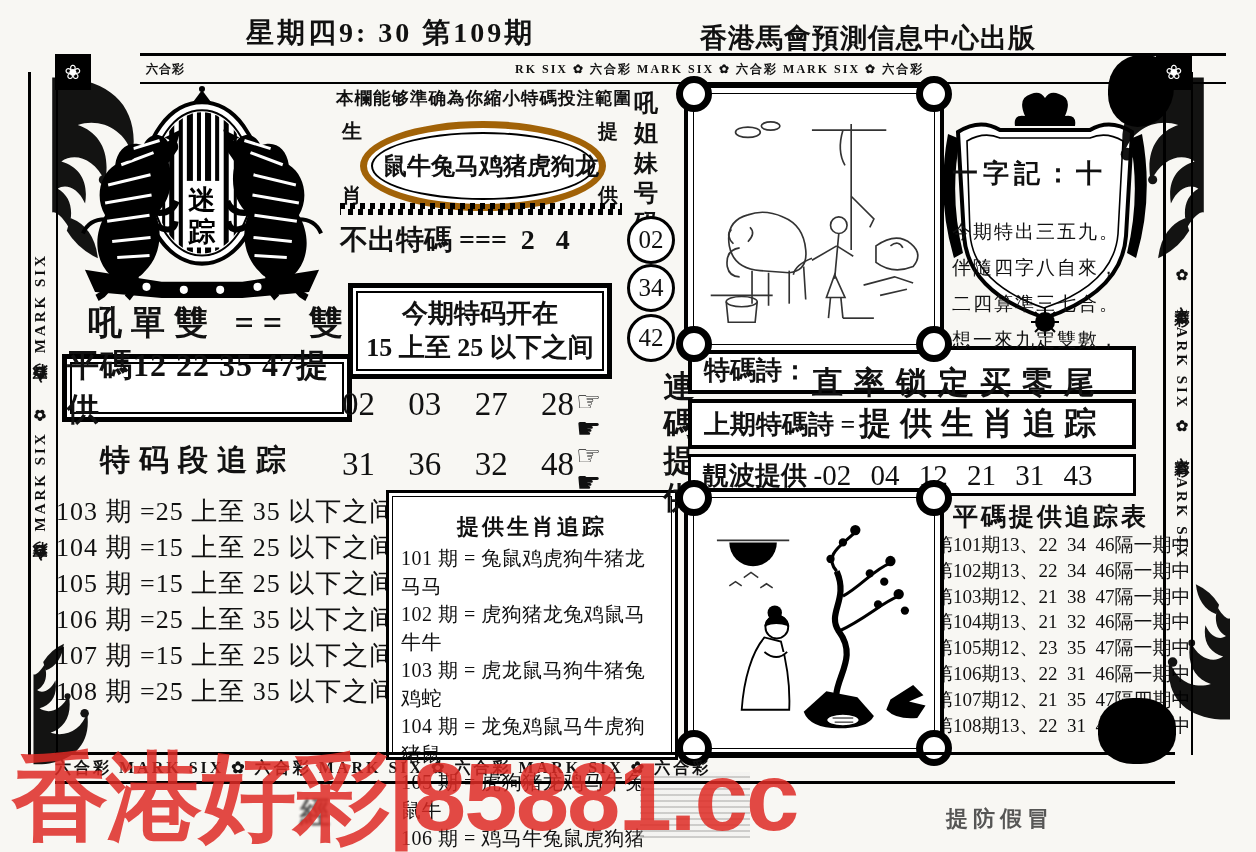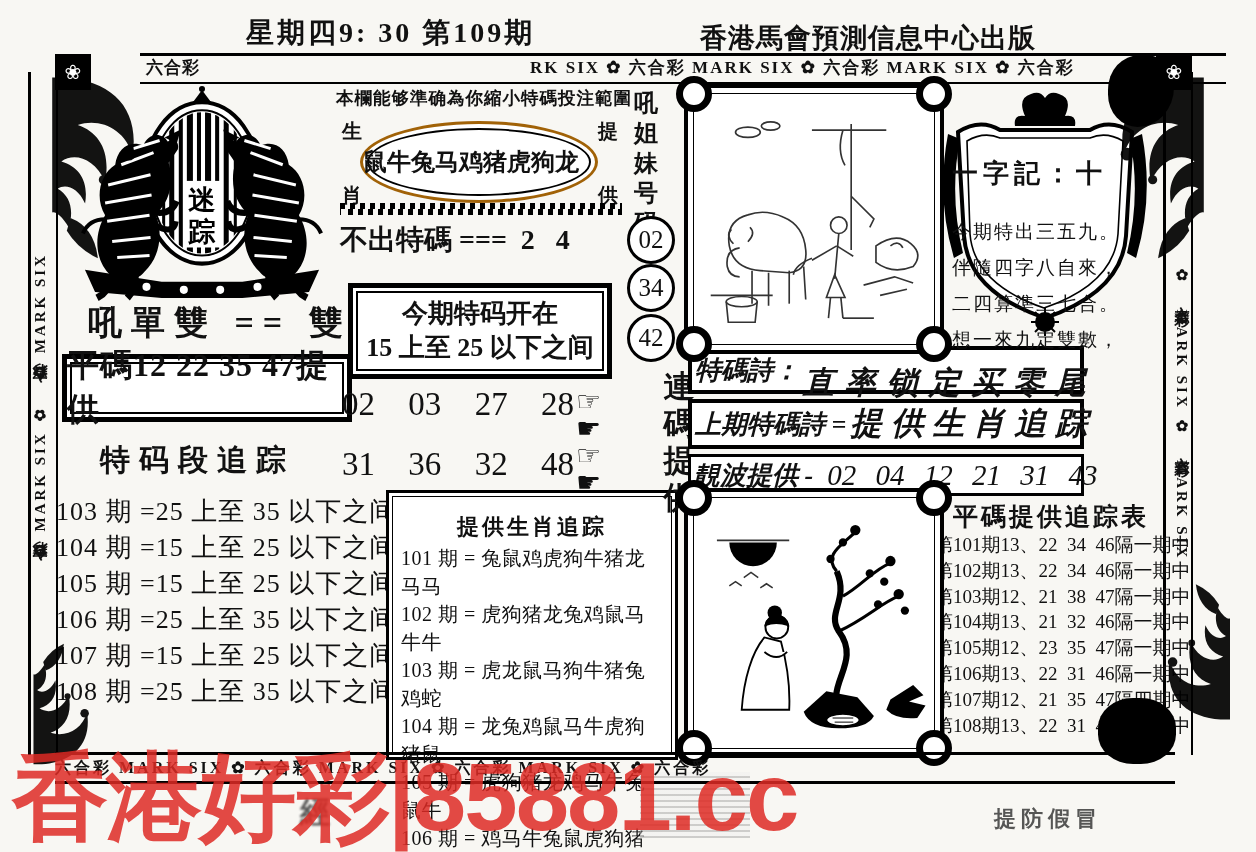--- a/index.html
+++ b/index.html
@@ -7,21 +7,21 @@
     font-family:"Liberation Serif","DejaVu Serif",serif;color:#111;}
   .abs{position:absolute;}
   .pre{white-space:pre;}
 
   
   .hdr-left{left:246px;top:14px;font-size:28px;font-weight:bold;letter-spacing:3px;}
   .hdr-right{left:700px;top:20px;font-size:27px;font-weight:bold;letter-spacing:1px;}
 
   
   .top-band{left:140px;top:53px;width:1086px;height:26px;border-top:3px solid #000;border-bottom:2px solid #000;
-    display:flex;font-weight:bold;font-size:17px;}
+    display:flex;align-items:center;font-weight:bold;font-size:12px;}
   .top-band .band-logo{margin-left:6px;letter-spacing:1px;}
   .top-band .band-text{margin-left:330px;letter-spacing:2px;white-space:nowrap;}
   .corner-sq{width:36px;height:36px;background:#000;color:#fff;display:flex;align-items:center;justify-content:center;font-size:20px;z-index:3;}
   .side-band{top:72px;width:25px;height:683px;writing-mode:vertical-rl;font-weight:bold;font-size:15px;
     letter-spacing:3px;text-align:center;overflow:hidden;white-space:nowrap;}
   .left-band{left:28px;border-left:2px solid #000;border-right:3px solid #000;transform:rotate(180deg);}
   .right-band{left:1163px;border-left:3px solid #000;border-right:2px solid #000;}
   .bottom-band{left:55px;top:752px;width:1120px;height:26px;border-top:3px solid #000;border-bottom:3px solid #000;
     display:flex;align-items:center;font-weight:bold;font-size:16px;letter-spacing:3px;overflow:hidden;white-space:nowrap;z-index:2;}
   .ornament{z-index:2;opacity:.92;}
@@ -30,22 +30,22 @@
   
   .motto{left:88px;top:300px;font-size:34px;font-weight:bold;letter-spacing:9px;white-space:nowrap;}
   .pingma-box{left:62px;top:354px;width:280px;height:58px;border:5px solid #000;box-shadow:inset 0 0 0 3px #fff,inset 0 0 0 5px #000;
     display:flex;align-items:center;justify-content:center;font-size:32px;font-weight:bold;letter-spacing:1px;background:#fff;}
   .seg-title{left:100px;top:440px;font-size:30px;font-weight:bold;letter-spacing:9px;}
   .seg-rows{left:56px;top:494px;font-size:26px;line-height:36px;letter-spacing:1px;}
 
   
   .top-note{left:336px;top:86px;font-size:17.5px;font-weight:bold;letter-spacing:1px;}
   .oval-side{font-size:20px;font-weight:bold;}
-  .zodiac-oval{left:360px;top:121px;width:232px;height:76px;border:3px solid #a16207;border-radius:50%;
-    display:flex;align-items:center;justify-content:flex-start;background:#fff;}
+  .zodiac-oval{left:360px;top:121px;width:232px;height:76px;border:7px solid #a16207;border-radius:50%;
+    display:flex;align-items:center;justify-content:flex-end;background:#fff;}
   .zodiac-oval::after{content:"";position:absolute;inset:4px;border:2px solid #000;border-radius:50%;}
   .zodiac-oval span{font-size:24px;font-weight:bold;z-index:1;}
   .chain{left:340px;top:203px;width:282px;height:12px;
     background-image:repeating-linear-gradient(90deg,#000 0 5px,transparent 5px 10px),repeating-linear-gradient(90deg,transparent 0 5px,#000 5px 10px);
     background-size:100% 6px;background-position:0 0,3px 6px;background-repeat:repeat-x;}
   .no-special{left:340px;top:221px;font-size:28px;font-weight:bold;}
   .special-box{left:348px;top:283px;width:254px;height:86px;border:5px solid #000;box-shadow:inset 0 0 0 3px #fff,inset 0 0 0 5px #000;
     display:flex;flex-direction:column;align-items:center;justify-content:center;background:#fff;}
   .special-box div{font-size:26px;font-weight:bold;line-height:34px;}
   .numrow{width:232px;display:flex;justify-content:space-between;font-size:33px;}
@@ -66,34 +66,34 @@
   .picbox{width:252px;height:262px;border:4px solid #000;background:#fff;z-index:1;}
   .picbox::before{content:"";position:absolute;inset:5px;border:1px solid #000;}
   .ring{position:absolute;width:22px;height:22px;border:7px solid #000;border-radius:50%;background:#fff;}
   .ring.tl{left:-12px;top:-12px;} .ring.tr{right:-12px;top:-12px;}
   .ring.bl{left:-12px;bottom:-12px;} .ring.br{right:-12px;bottom:-12px;}
 
   
   .poem-text{left:952px;top:156px;width:196px;z-index:2;}
   .poem-title{font-size:26px;font-weight:bold;letter-spacing:5px;margin-bottom:23px;}
   .poem-line{font-size:19px;line-height:36px;letter-spacing:2px;}
-  .prow{left:688px;width:396px;border:4px solid #000;display:flex;align-items:center;background:#fff;padding-left:3px;box-sizing:border-box;font-style:italic;}
+  .prow{left:688px;width:448px;border:4px solid #000;display:flex;align-items:center;background:#fff;padding-left:12px;box-sizing:border-box;}
   .prow .lab{font-size:26px;font-weight:bold;white-space:nowrap;}
   .prow .val{font-weight:bold;white-space:nowrap;}
   .tema-row{top:346px;height:48px;} .tema-row .val{font-size:31px;letter-spacing:11px;margin-left:4px;margin-top:26px;}
   .last-row{top:399px;height:50px;} .last-row .val{font-size:32px;letter-spacing:9px;margin-left:4px;}
-  .liangbo-row{top:454px;height:42px;border-width:3px;} .liangbo-row .val{font-size:29px;font-weight:normal;word-spacing:12px;margin-left:14px;}
+  .liangbo-row{top:454px;height:42px;border-width:3px;} .liangbo-row .val{font-size:29px;font-weight:normal;word-spacing:12px;}
   .ptable-title{left:953px;top:500px;font-size:25px;font-weight:bold;letter-spacing:3px;}
   .ptable-rows{left:934px;top:532px;font-size:19px;line-height:25.8px;}
 
   
   .stamp{left:640px;top:772px;width:110px;height:66px;opacity:.45;
     background:repeating-linear-gradient(0deg,#999 0 2px,#eee 2px 6px);}
   .blur-frag{left:300px;top:792px;font-size:30px;color:#222;filter:blur(1px);opacity:.75;font-weight:bold;}
-  .anti-fake{left:946px;top:804px;font-size:22px;font-weight:bold;color:#3a3a3a;letter-spacing:5px;opacity:.85;margin-left:48px;}
+  .anti-fake{left:946px;top:804px;font-size:22px;font-weight:bold;color:#3a3a3a;letter-spacing:5px;opacity:.85;}
   .watermark{left:12px;top:734px;font-family:"Liberation Sans","DejaVu Sans",sans-serif;font-size:96px;font-weight:bold;
     color:rgba(222,42,36,.85);letter-spacing:-2px;white-space:nowrap;z-index:60;}
   svg text{font-family:"Liberation Serif","DejaVu Serif",serif;}
 </style>
 </head>
 <body>
 
 <div id="canvas">
 
   <svg width="0" height="0" style="position:absolute">

